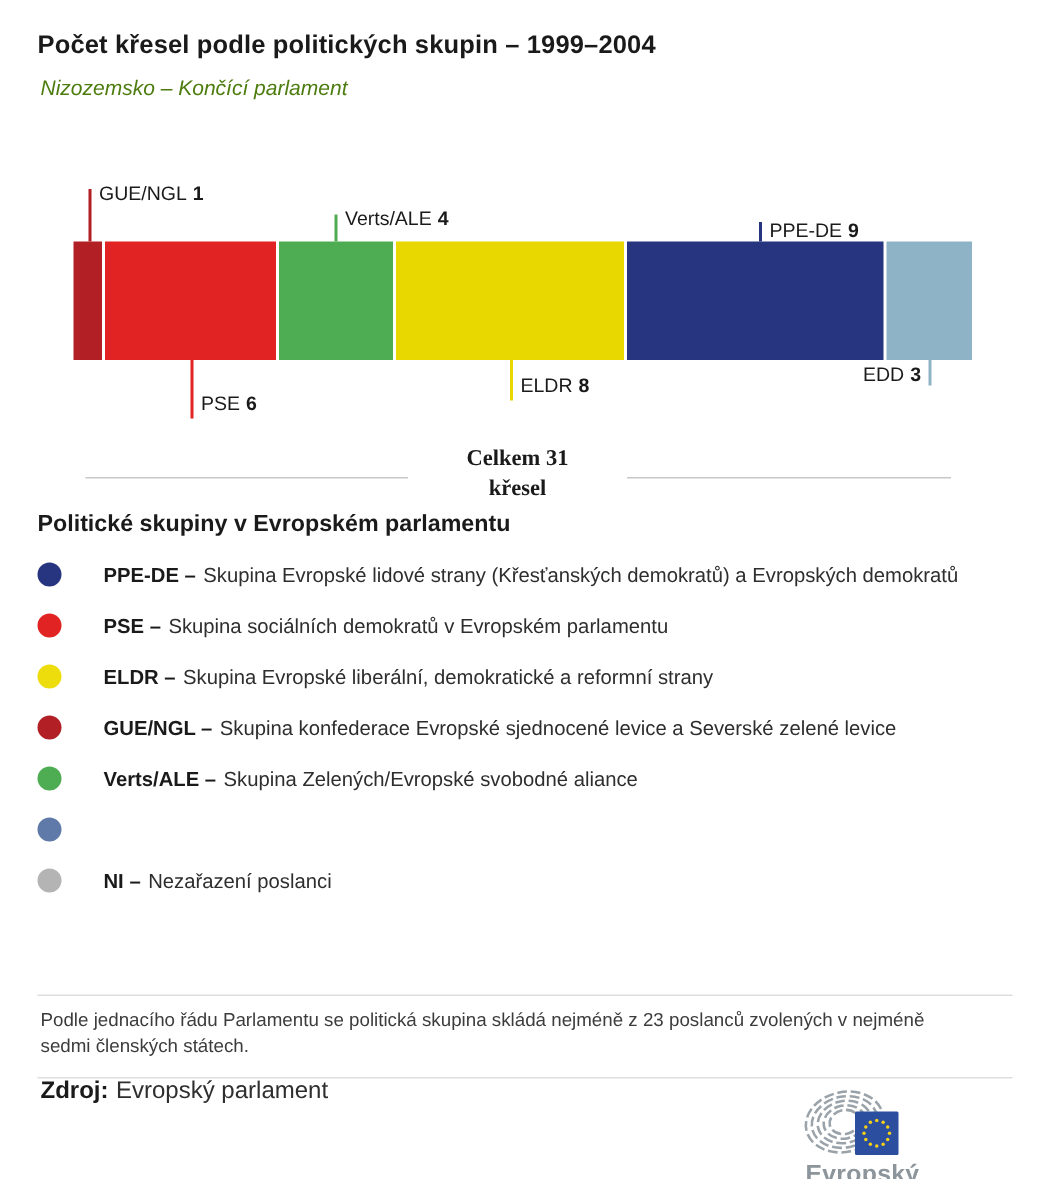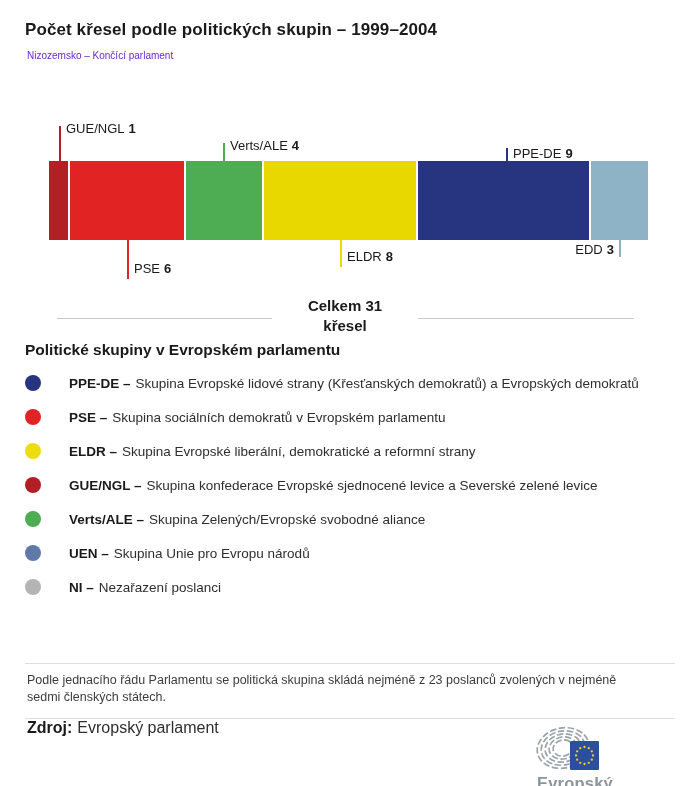--- a/index.html
+++ b/index.html
@@ -2,39 +2,39 @@
 <html><head>
 <meta charset="utf-8">
 <style>
   * { margin:0; padding:0; box-sizing:border-box; }
   html,body { background:#fff; }
   .page {
     position:relative; width:700px; height:786px; background:#ffffff;
     font-family:"Liberation Sans", sans-serif; color:#1a1a1a; overflow:hidden;
   }
   .title { position:absolute; left:25px; top:20px; font-size:17px; font-weight:bold; letter-spacing:.1px; }
-  .subtitle { position:absolute; left:27px; top:50px; font-size:10px; color:#6d28d9; }
+  .subtitle { position:absolute; left:27px; top:50px; font-size:14px; color:#4d7c0f;font-style:italic; }
 
   
   .chart-area { position:absolute; left:0; top:118px; width:592px; height:172px; }
   .bar { position:absolute; left:49px; top:43px; width:599px; height:79px; display:flex; }
   .seg { height:100%; }
   .seg + .seg { margin-left:2px; }
 
   .callout-line { position:absolute; width:2px; }
   .callout-label { position:absolute; font-size:13px; white-space:nowrap; color:#1a1a1a; }
   .callout-label b { font-weight:bold; margin-left:4px; }
 
   
   .total-line { position:absolute; height:1px; background:#c8c8c8; top:318px; }
   .total-line.left { left:57px; width:215px; }
   .total-line.right { left:418px; width:216px; }
   .total-text {
     position:absolute; left:270px; top:296px; width:150px; text-align:center;
-    font-family:Liberation Sans, sans-serif; font-weight:bold; font-size:15px; line-height:20px;
+    font-family:Liberation Serif, serif; font-weight:bold; font-size:15px; line-height:20px;
   }
 
   
   .legend-heading { position:absolute; left:25px; top:341px; font-size:15.5px; font-weight:bold; }
   .legend { position:absolute; left:25px; top:366px; width:660px; }
   .legend-row { display:flex; align-items:center; height:34px; }
   .dot { width:16px; height:16px; border-radius:50%; flex:0 0 16px; margin-right:12px; }
   .legend-text { font-size:13.5px; color:#2e2e2e; white-space:nowrap;padding-left:16px; }
   .legend-text .abbr { font-weight:bold; color:#1a1a1a; margin-right:5px; }
 
@@ -112,21 +112,20 @@
     <div class="legend-row">
       <span class="dot" style="background-color: rgb(178, 31, 36);"></span>
       <span class="legend-text"><span class="abbr">GUE/NGL –</span><span>Skupina konfederace Evropské sjednocené levice a Severské zelené levice</span></span>
     </div>
     <div class="legend-row">
       <span class="dot" style="background-color: rgb(78, 172, 82);"></span>
       <span class="legend-text"><span class="abbr">Verts/ALE –</span><span>Skupina Zelených/Evropské svobodné aliance</span></span>
     </div>
     <div class="legend-row">
       <span class="dot" style="background-color: rgb(95, 122, 168);"></span>
-      <span class="legend-text"><span class="abbr">UEN –</span><span>Skupina Unie pro Evropu národů</span></span>
     </div>
     <div class="legend-row">
       <span class="dot" style="background-color: rgb(180, 180, 180);"></span>
       <span class="legend-text"><span class="abbr">NI –</span><span>Nezařazení poslanci</span></span>
     </div>
   </div>
 
   <div class="divider d1"></div>
   <div class="note">Podle jednacího řádu Parlamentu se politická skupina skládá nejméně z 23 poslanců zvolených v nejméně sedmi členských státech.</div>
   <div class="divider d2"></div>

